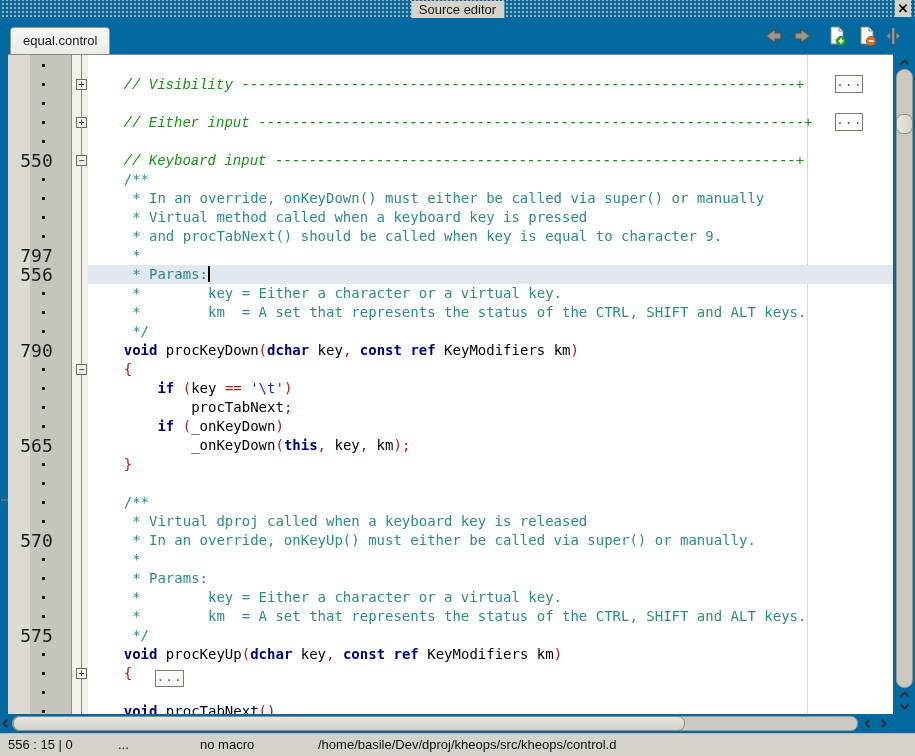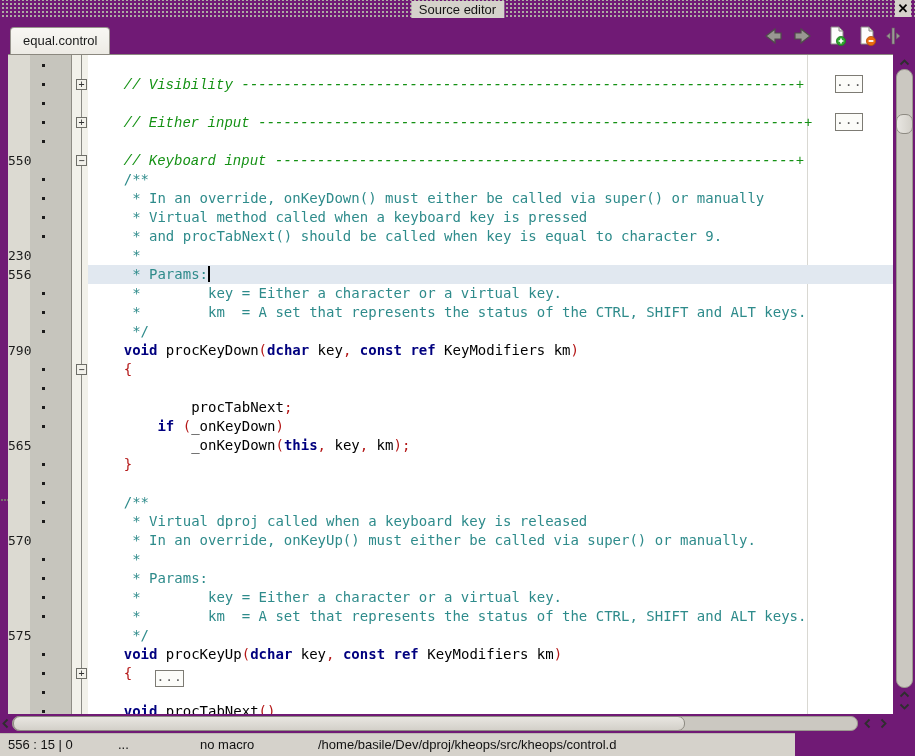--- a/index.html
+++ b/index.html
@@ -1,18 +1,18 @@
 <!DOCTYPE html>
 <html><head>
 <meta charset="utf-8">
 <style>
   html,body{margin:0;padding:0;}
   #window{
     position:relative; width:915px; height:756px;
-    background:#701a75; overflow:hidden;
+    background:#0369a1; overflow:hidden;
     font-family:"Liberation Sans", sans-serif;
     -webkit-font-smoothing:antialiased;
   }
   
   #titlebar{
     position:absolute; left:0; top:0; width:915px; height:19px;
     background-image:radial-gradient(#aeaba3 0.9px, transparent 1px);
     background-size:4px 4px; background-position:1px 6px;
   }
   #titlebar .title{
@@ -43,22 +43,22 @@
   #col-bookmark{ position:absolute; left:0; top:0; bottom:0; width:22px; background:#dcdad2; }
   #col-numbers{ position:absolute; left:22px; top:0; bottom:0; width:41px; background:#c6c5bd; }
   #col-sep{ position:absolute; left:63px; top:0; bottom:0; width:1px; background:#8f8d85; }
   #col-fold{ position:absolute; left:64px; top:0; bottom:0; width:16px; background:#f2f1ea; }
   #fold-tree{ position:absolute; left:73px; top:0; bottom:0; width:1px; background:#8a8a84; }
   #margin-line{ position:absolute; left:799px; top:0; bottom:0; width:1px; background:#d9d8d2; }
   #rows{ position:absolute; left:0; top:1px; right:0; }
   .row{ position:relative; height:19px; }
   .row .hl{ position:absolute; left:80px; right:0; top:0; height:19px; background:#e1e8f0; }
   .gut{
-    position:absolute; left:0; top:0; width:57px; height:19px; text-align:left;
-    font-family:"DejaVu Sans Mono", monospace; font-size:13px; line-height:19px; color:#1c1c1c;
+    position:absolute; left:0; top:0; width:57px; height:19px; text-align:center;
+    font-family:"DejaVu Sans Mono", monospace; font-size:18px; line-height:19px; color:#1c1c1c;
   }
   .gutdot{ position:absolute; right:20px; top:8px; width:3px; height:3px; background:#1c1c1c; }
   .foldbox{
     position:absolute; left:68px; top:4px; width:11px; height:11px; box-sizing:border-box;
     border:1px solid #6e6e68; background:#f2f1ea;
     font-family:"DejaVu Sans Mono", monospace; font-size:10px; line-height:9px;
     text-align:center; color:#333; cursor:default;
   }
   .txt{
     position:absolute; left:82px; top:0; height:19px; white-space:pre;
@@ -96,21 +96,21 @@
   #hscroll-trough{
     position:absolute; left:12px; top:716px; width:846px; height:15px; box-sizing:border-box;
     background:#cbc8c1; border:1px solid #9b988f; border-radius:7px;
   }
   #hscroll-thumb{
     position:absolute; left:13px; top:716px; width:672px; height:15px; box-sizing:border-box;
     background:linear-gradient(#e8e6e1,#d3d0c9); border:1px solid #8d8a82; border-radius:7px;
   }
   
   #statusbar{
-    position:absolute; left:0; top:733px; width:795px; height:23px;
+    position:absolute; left:0; top:733px; width:915px; height:23px;
     background:#d5d2cb; border-top:1px solid #bcb9b2;
     font-size:13px; color:#111; line-height:22px;
   }
   #statusbar span{ position:absolute; top:0; }
 </style>
 </head>
 <body>
 
 <div id="window">
 
@@ -228,21 +228,21 @@
           </div>
           <div class="txt"><span class="seg-d">     * Virtual method called when a keyboard key is pressed</span></div>
         </div>
         <div class="row">
           <div class="gut">
             <span class="gutdot"></span>
           </div>
           <div class="txt"><span class="seg-d">     * and procTabNext() should be called when key is equal to character 9.</span></div>
         </div>
         <div class="row">
-          <div class="gut">230</div>
+          <div class="gut">797</div>
           <div class="txt"><span class="seg-d">     *</span></div>
         </div>
         <div class="row">
           <div class="hl"></div>
           <div class="gut">556</div>
           <div class="txt"><span class="seg-d">     * Params:</span><span class="caret"></span></div>
         </div>
         <div class="row">
           <div class="gut">
             <span class="gutdot"></span>
@@ -269,20 +269,21 @@
           <div class="gut">
             <span class="gutdot"></span>
           </div>
           <div class="foldbox">−</div>
           <div class="txt"><span class="seg-s">    {</span></div>
         </div>
         <div class="row">
           <div class="gut">
             <span class="gutdot"></span>
           </div>
+          <div class="txt"><span class="seg-p">        </span><span class="seg-k">if</span><span class="seg-p"> </span><span class="seg-s">(</span><span class="seg-p">key </span><span class="seg-s">==</span><span class="seg-p"> </span><span class="seg-t">'\t'</span><span class="seg-s">)</span></div>
         </div>
         <div class="row">
           <div class="gut">
             <span class="gutdot"></span>
           </div>
           <div class="txt"><span class="seg-p">            procTabNext</span><span class="seg-s">;</span></div>
         </div>
         <div class="row">
           <div class="gut">
             <span class="gutdot"></span>

